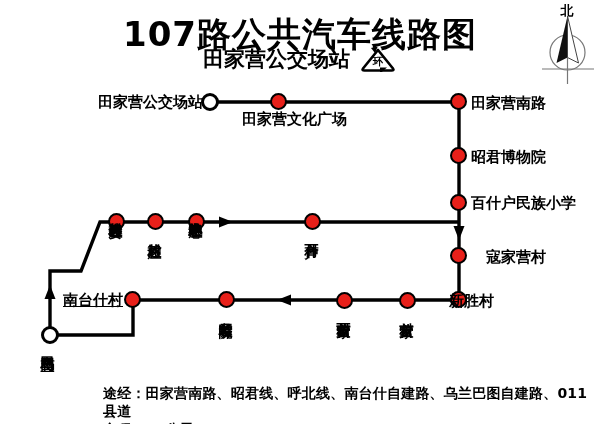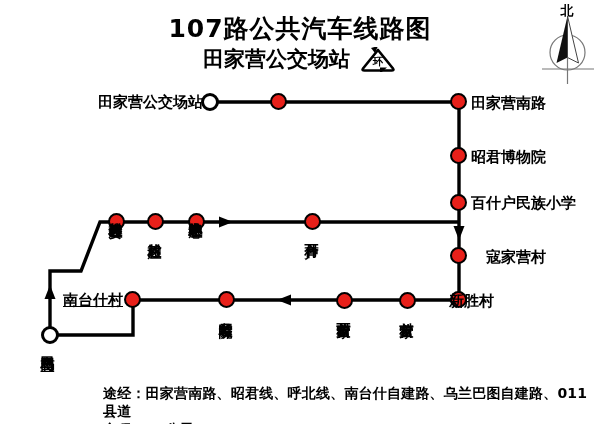--- a/index.html
+++ b/index.html
@@ -1,21 +1,21 @@
 <!DOCTYPE html>
 <html><head>
 <meta charset="utf-8">
 <style>
   html,body{margin:0;padding:0;background:#ffffff;}
   #canvas{
     position:relative;width:600px;height:424px;overflow:hidden;background:#ffffff;
     font-family:"DejaVu Sans","Liberation Sans",sans-serif;color:#000;
   }
   .title{position:absolute;top:12px;left:0;width:600px;text-align:center;
-    font-size:25px;font-weight:bold;letter-spacing:1px;}
+    font-size:34px;font-weight:bold;letter-spacing:1px;}
   .subtitle{position:absolute;top:45px;left:0;width:600px;display:flex;
     justify-content:center;align-items:center;gap:9px;font-size:21px;font-weight:bold;}
   .routesvg{position:absolute;left:0;top:0;}
   .marker{position:absolute;box-sizing:content-box;border-radius:50%;
     border:2px solid #000;width:13px;height:13px;background:#e8201a;}
   .terminal{width:12px;height:12px;border-width:3px;background:#ffffff;}
   .slabel{position:absolute;font-weight:bold;font-size:15px;line-height:1.15;
     white-space:nowrap;}
   .r{text-align:right;}
   .v{writing-mode:vertical-rl;text-orientation:upright;font-size:14px;
@@ -69,20 +69,21 @@
   <div class="marker stop" style="left: 336px; top: 292px; background: rgb(232, 32, 26);"></div>
   <div class="marker stop" style="left: 218px; top: 291px; background: rgb(232, 32, 26);"></div>
   <div class="marker stop" style="left: 124px; top: 291px; background: rgb(232, 32, 26);"></div>
   <div class="marker terminal" style="left: 41px; top: 326px; background: rgb(255, 255, 255);"></div>
   <div class="marker stop" style="left: 108px; top: 213px; background: rgb(232, 32, 26);"></div>
   <div class="marker stop" style="left: 147px; top: 213px; background: rgb(232, 32, 26);"></div>
   <div class="marker stop" style="left: 188px; top: 213px; background: rgb(232, 32, 26);"></div>
   <div class="marker stop" style="left: 304px; top: 213px; background: rgb(232, 32, 26);"></div>
 
   <div class="slabel r" style="right:397px;top:94px;">田家营公交场站</div>
+  <div class="slabel" style="left:242px;top:111px;">田家营文化广场</div>
   <div class="slabel" style="left:471px;top:95px;">田家营南路</div>
   <div class="slabel" style="left:471px;top:149px;">昭君博物院</div>
   <div class="slabel" style="left:471px;top:195px;">百什户民族小学</div>
   <div class="slabel" style="left:470px;top:249px;margin-left:16px;">寇家营村</div>
   <div class="slabel" style="left:449px;top:293px;">新胜村</div>
   <div class="slabel v" style="left:400px;top:312px;">董家营村</div>
   <div class="slabel v" style="left:337px;top:312px;">董家营村西</div>
   <div class="slabel v" style="left:219px;top:312px;">昭君养老院</div>
   <div class="slabel r" style="right:477px;top:292px;text-decoration:underline;">南台什村</div>
   <div class="slabel v" style="left:41px;top:346px;">乌兰巴图村</div>

